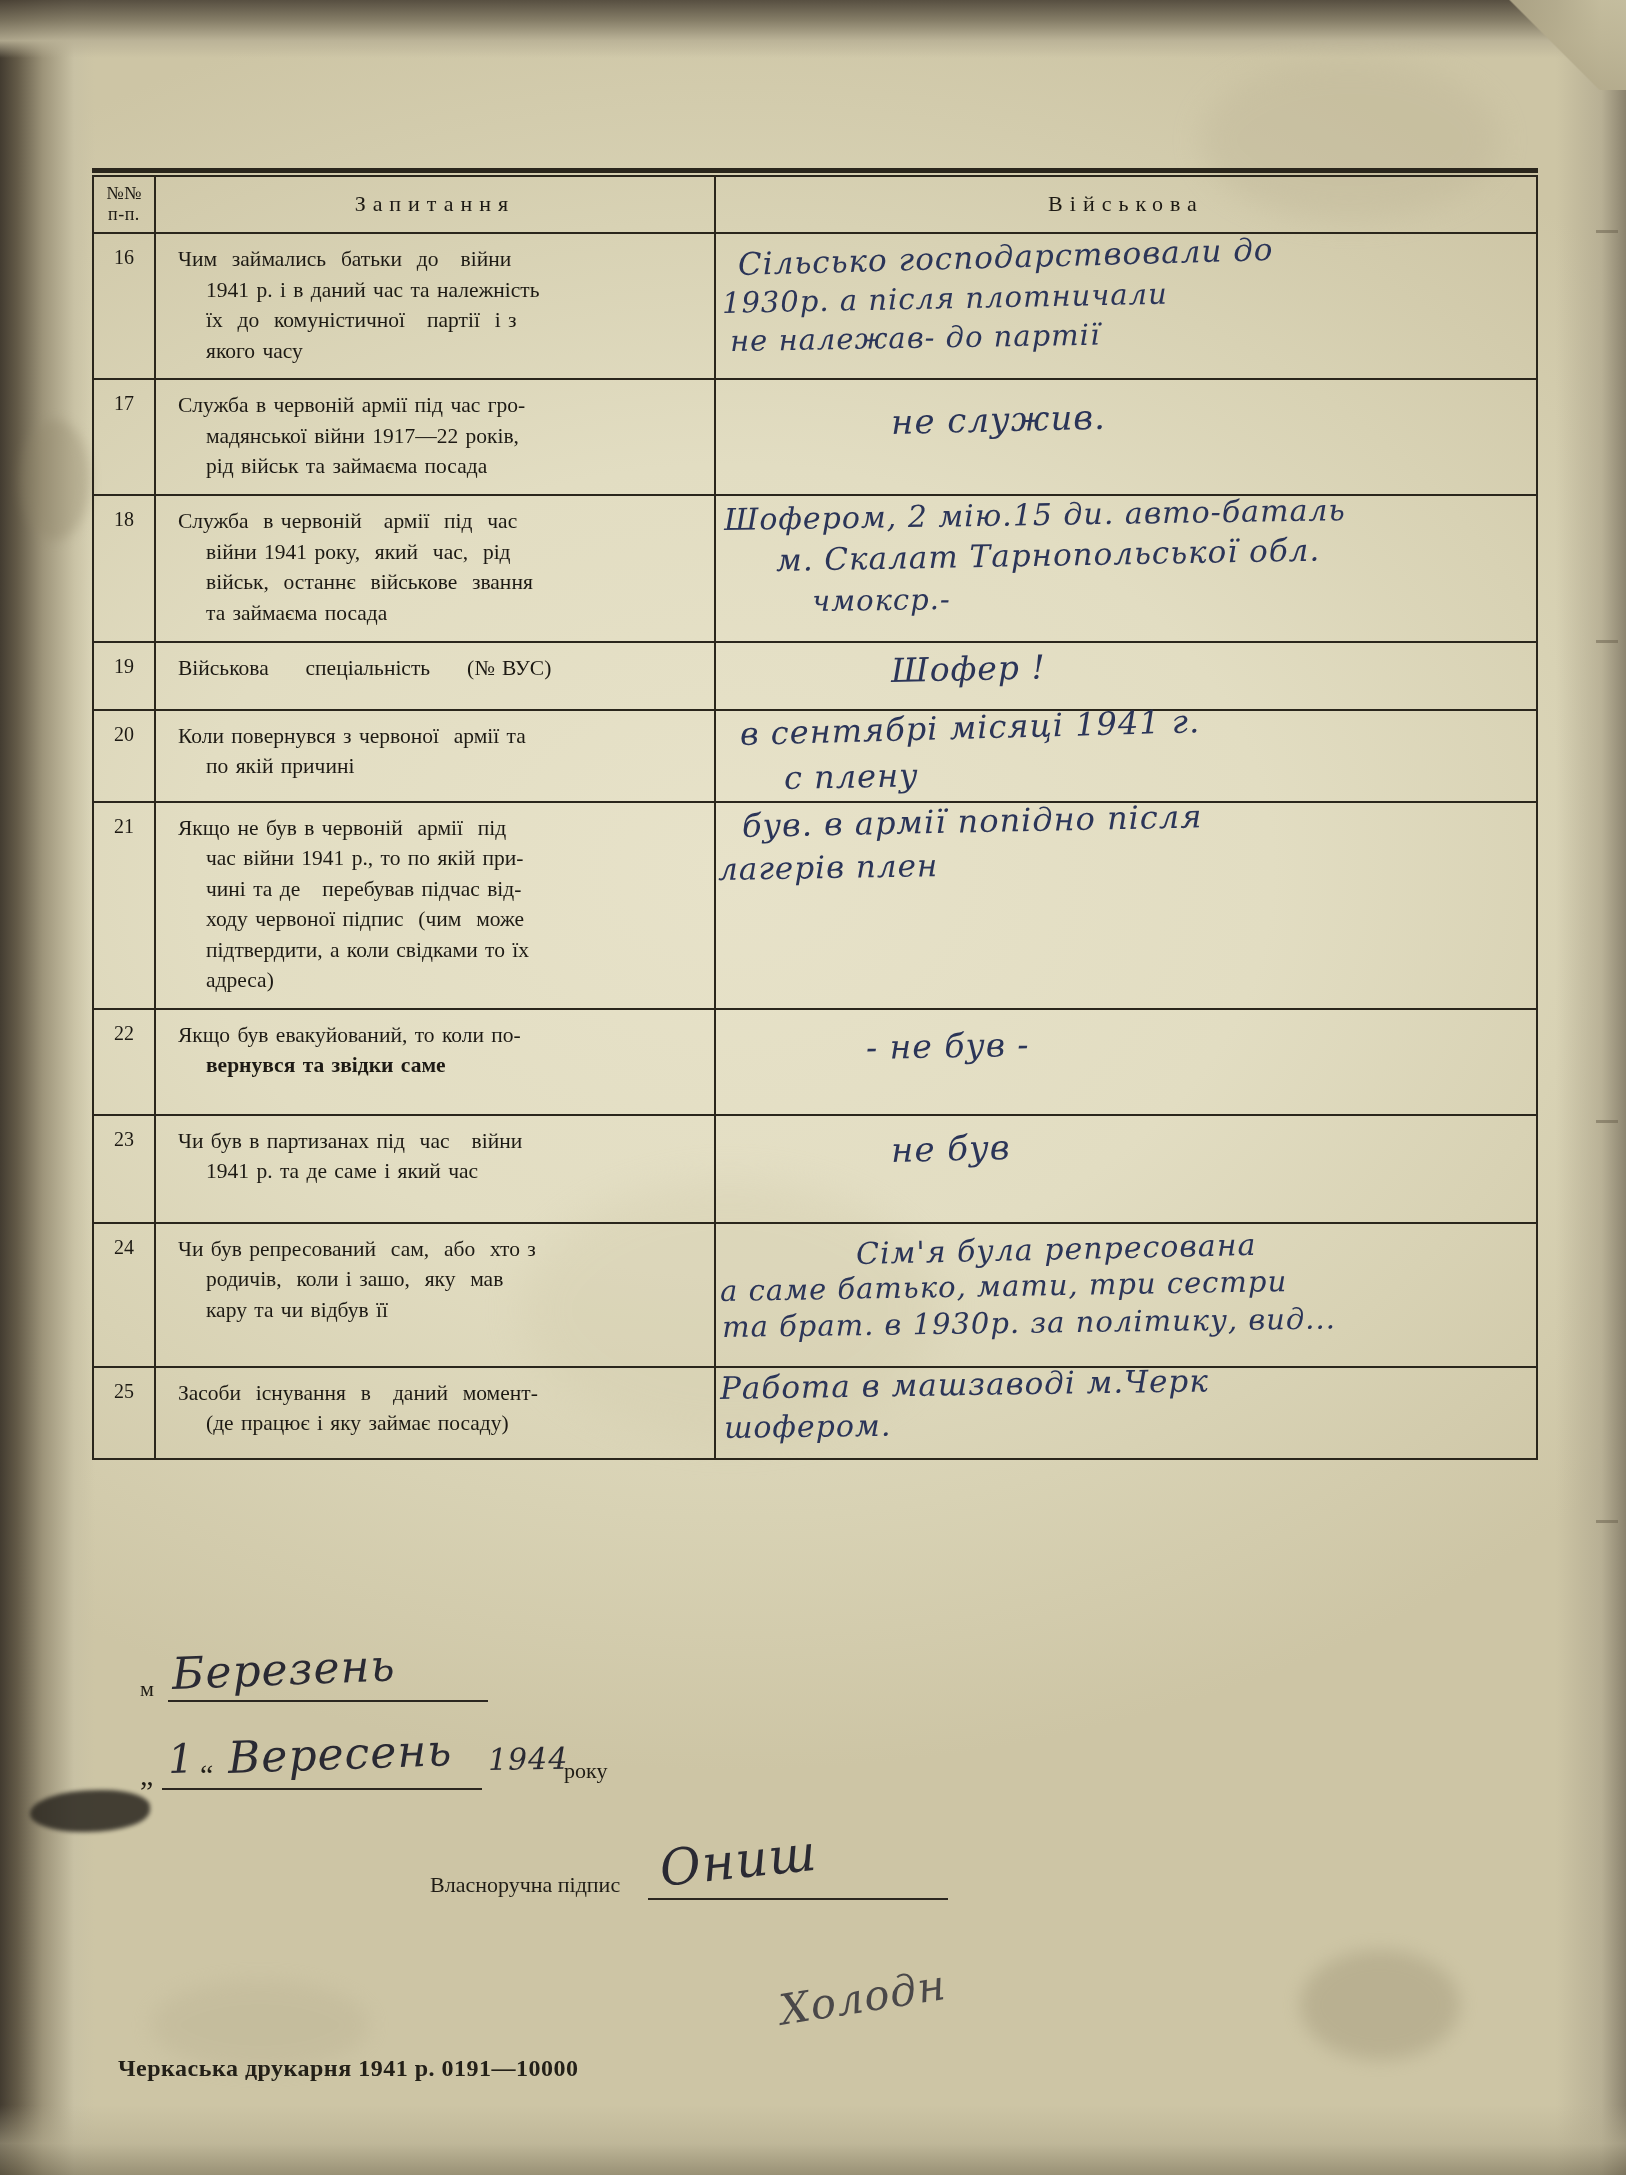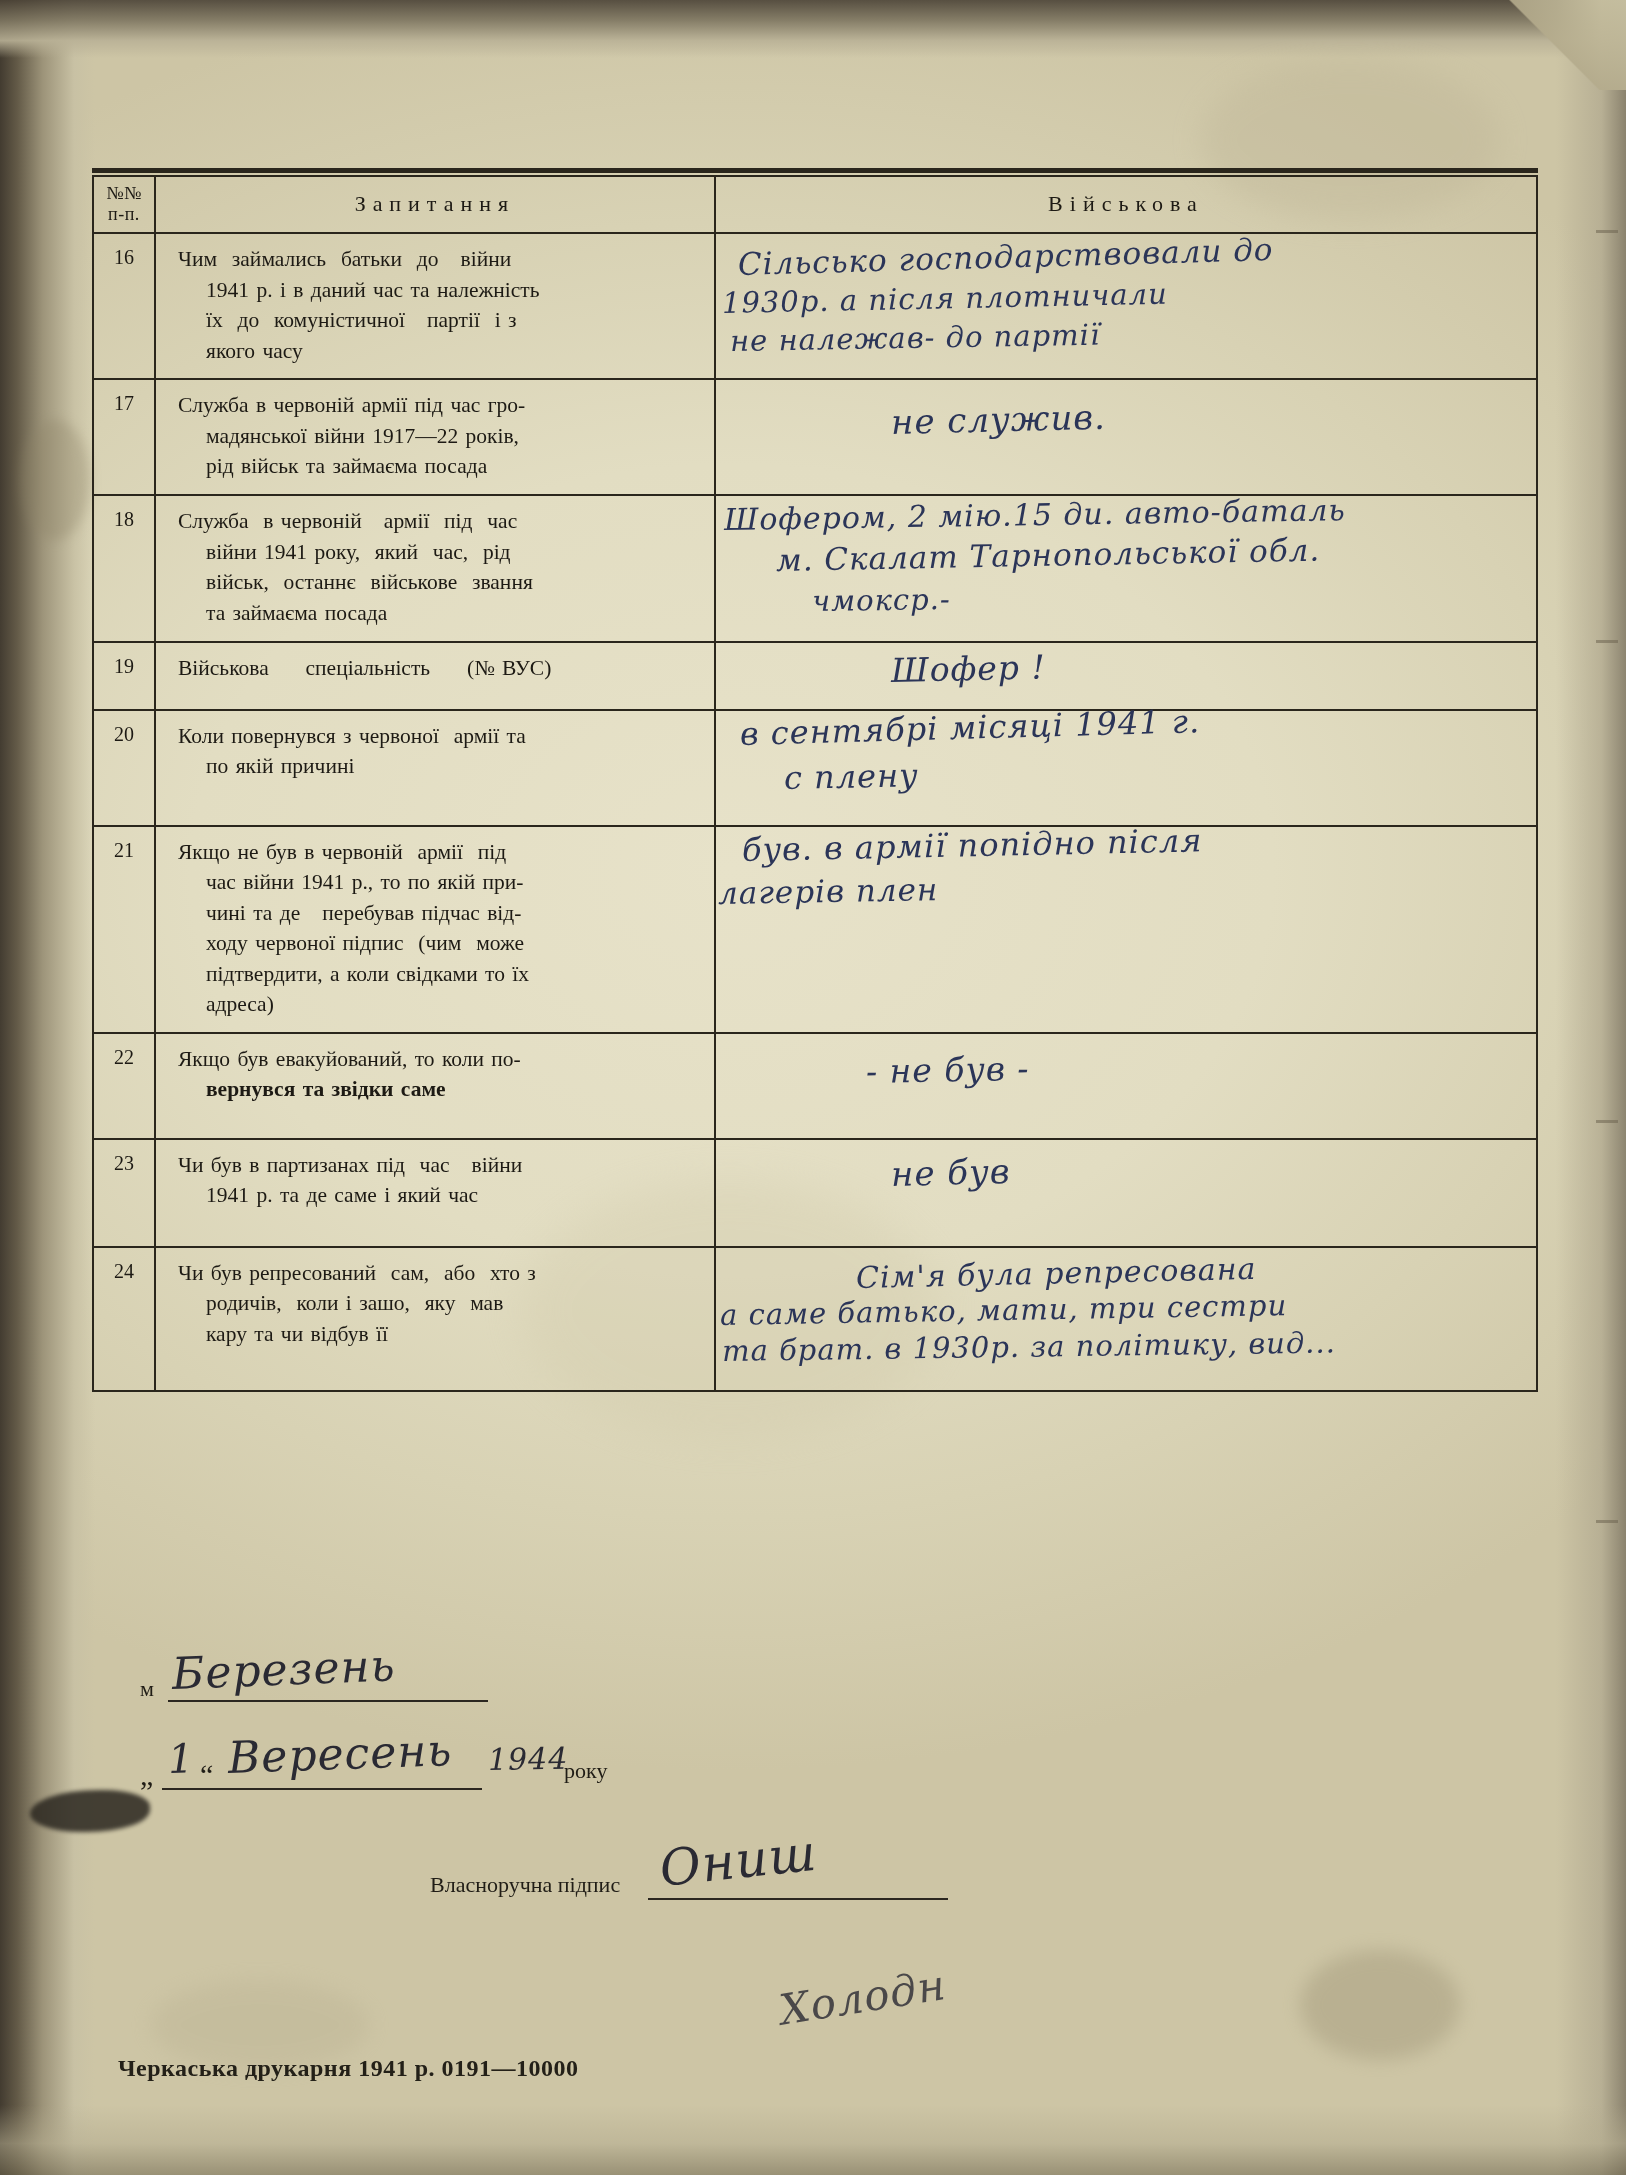--- a/index.html
+++ b/index.html
@@ -294,21 +294,21 @@
         <td class="col-q">
           <div class="q-text">
             <span class="q-line">Військова     спеціальність     (№ ВУС)</span>
           </div>
         </td>
         <td class="col-a">
           <div class="hand ink-blue" style="left:175px;top:8px;font-size:33px;transform:rotate(-1.3deg);">Шофер !</div>
         </td>
       </tr>
 
-      <tr style="height:116px">
+      <tr style="height:92px">
         <td class="col-num">20</td>
         <td class="col-q">
           <div class="q-text">
             <span class="q-line">Коли повернувся з червоної  армії та</span>
             <span class="q-line" style="padding-left:28px;">по якій причині</span>
           </div>
         </td>
         <td class="col-a">
           <div class="hand ink-blue" style="left:24px;top:4px;font-size:32px;transform:rotate(-1.6deg);">в сентябрі місяці 1941 г.</div>
           <div class="hand ink-blue" style="left:68px;top:48px;font-size:32px;transform:rotate(-1.2deg);">с плену</div>
@@ -368,20 +368,33 @@
             <span class="q-line" style="padding-left:28px;">кару та чи відбув її</span>
           </div>
         </td>
         <td class="col-a">
           <div class="hand ink-blue" style="left:140px;top:12px;font-size:30px;transform:rotate(-1.3deg);">Сім'я була репресована</div>
           <div class="hand ink-blue" style="left:4px;top:50px;font-size:29px;transform:rotate(-1.0deg);">а саме батько, мати, три сестри</div>
           <div class="hand ink-blue" style="left:6px;top:86px;font-size:29px;transform:rotate(-0.8deg);">та брат. в 1930р. за політику, вид...</div>
         </td>
       </tr>
 
+      <tr style="height:92px">
+        <td class="col-num">25</td>
+        <td class="col-q">
+          <div class="q-text">
+            <span class="q-line">Засоби  існування  в   даний  момент-</span>
+            <span class="q-line" style="padding-left:28px;">(де працює і яку займає посаду)</span>
+          </div>
+        </td>
+        <td class="col-a">
+          <div class="hand ink-blue" style="left:4px;top:2px;font-size:31px;transform:rotate(-0.9deg);">Работа в машзаводі м.Черк</div>
+          <div class="hand ink-blue" style="left:8px;top:42px;font-size:30px;transform:rotate(-0.8deg);">шофером.</div>
+        </td>
+      </tr>
 
     </tbody>
       </table>
   </div>
 
   <div id="footer-block">
 
     <div class="foot-line">
       <span class="foot-label" style="left:0;top:28px;">м</span>
       <span class="hand ink-dark" style="left:32px;top:0px;font-size:44px;transform:rotate(-2.2deg);">Березень</span>

